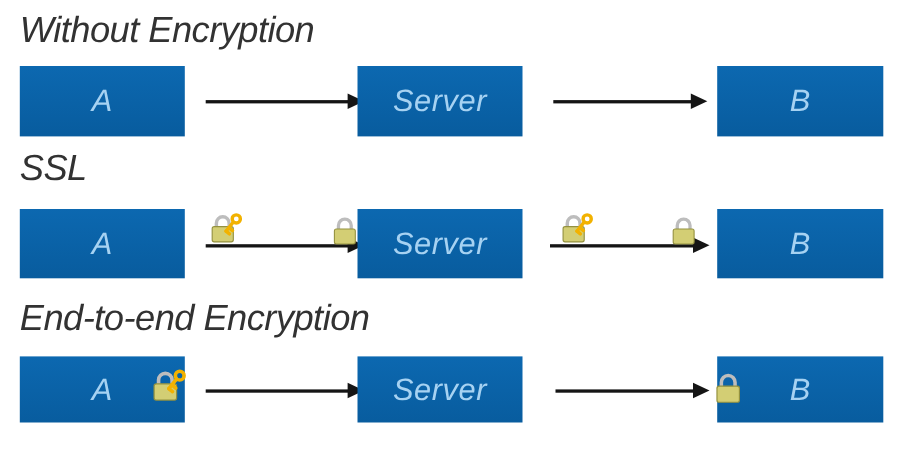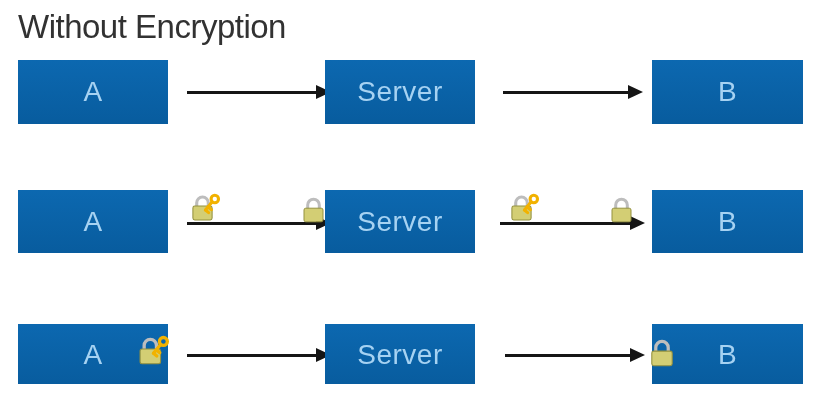--- a/index.html
+++ b/index.html
@@ -15,20 +15,21 @@
     --key-gold: #f2b200;
   }
   html, body { margin: 0; padding: 0; }
   .canvas {
     position: relative;
     width: 818px;
     height: 384px;
     background: var(--background);
     overflow: hidden;
     font-family: "Liberation Sans", sans-serif;
+    font-style: italic;
   }
   .heading {
     position: absolute;
     left: 18px;
     margin: 0;
     font-size: 33px;
     font-weight: 300;
     letter-spacing: -0.5px;
     line-height: 1;
     color: var(--heading);
@@ -111,20 +112,21 @@
     <span class="node-label">Server</span>
   </div>
   <div class="arrow ar1-2">
     <div class="arrow-line"></div>
     <div class="arrow-head"></div>
   </div>
   <div class="node col-b row1-node">
     <span class="node-label">B</span>
   </div>
 
+  <h2 class="heading h-row2">SSL</h2>
   <div class="node col-a row2-node">
     <span class="node-label">A</span>
   </div>
   <div class="arrow ar2-1">
     <div class="arrow-line"></div>
     <div class="arrow-head"></div>
   </div>
   <span class="lock lk-ssl-1">
     <svg viewBox="0 0 30 30">
       <path class="shackle" d="M6.5 14.5 V10.5 a5.6 5.6 0 0 1 11.2 0 V14.5"></path>
@@ -165,20 +167,21 @@
   <span class="lock lk-ssl-4">
     <svg viewBox="0 0 24 27">
       <path class="shackle" d="M6.2 13 V9 a5.8 5.8 0 0 1 11.6 0 V13"></path>
       <rect class="lock-body" x="2.5" y="12.2" width="19" height="13.6" rx="1.8"></rect>
     </svg>
   </span>
   <div class="node col-b row2-node">
     <span class="node-label">B</span>
   </div>
 
+  <h2 class="heading h-row3">End-to-end Encryption</h2>
   <div class="node col-a row3-node">
     <span class="node-label">A</span>
   </div>
   <span class="lock lk-e2e-a">
     <svg viewBox="0 0 30 30">
       <path class="shackle" d="M6.5 14.5 V10.5 a5.6 5.6 0 0 1 11.2 0 V14.5"></path>
       <rect class="lock-body" x="2.8" y="13.6" width="18.6" height="13.4" rx="1.8"></rect>
       <g class="key" stroke-width="3">
         <circle cx="24" cy="6.8" r="3.6"></circle>
         <path d="M21.5 9.5 L15 17.5"></path>

